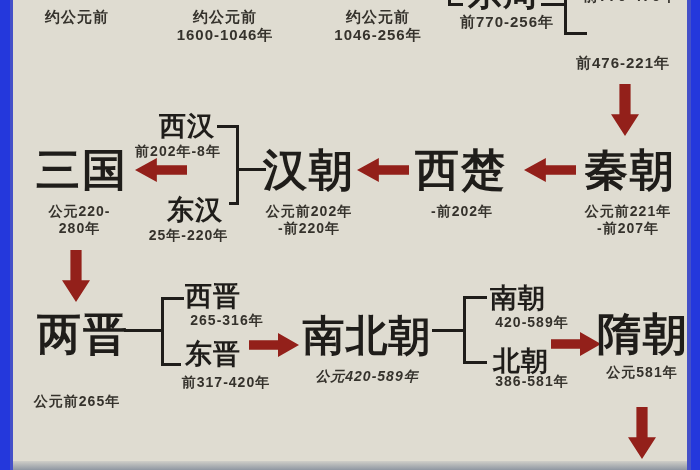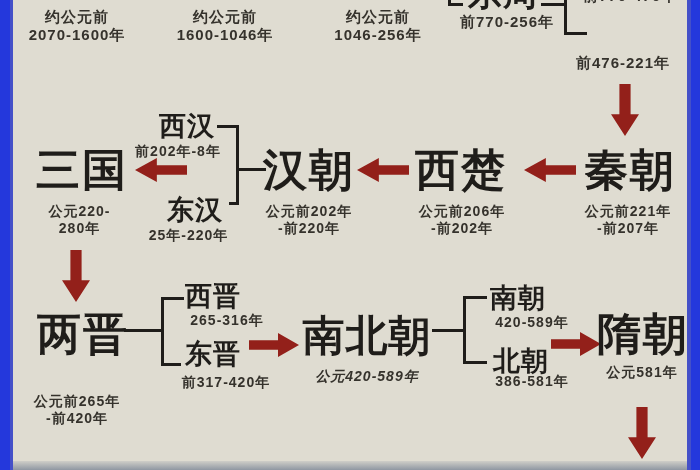--- a/index.html
+++ b/index.html
@@ -41,21 +41,20 @@
   .arrow-down{width:28px;height:52px;
     clip-path:polygon(50% 100%,0 58%,30% 58%,30% 0,70% 0,70% 58%,100% 58%);}
 </style>
 </head>
 <body>
 
 <div id="frame">
 
   <div class="abs yr2" style="left:17px;top:8px;width:120px;">
     <div>约公元前</div>
-    <div>2070-1600年</div>
   </div>
   <div class="abs yr2" style="left:165px;top:8px;width:120px;">
     <div>约公元前</div>
     <div>1600-1046年</div>
   </div>
   <div class="abs yr2" style="left:318px;top:8px;width:120px;">
     <div>约公元前</div>
     <div>1046-256年</div>
   </div>
 
@@ -96,38 +95,36 @@
   <div class="abs dyn-xl" style="left:263px;top:147px;width:86px;">汉朝</div>
   <div class="abs yr" style="left:255px;top:203px;width:108px;">
     <div>公元前202年</div>
     <div>-前220年</div>
   </div>
 
   <div class="abs arrow arrow-left" style="left:357px;top:158px;"></div>
 
   <div class="abs dyn-xl" style="left:415px;top:147px;width:88px;">西楚</div>
   <div class="abs yr" style="left:408px;top:203px;width:108px;">
-    <div>公元前206年</div>
     <div>-前202年</div>
   </div>
 
   <div class="abs arrow arrow-left" style="left:524px;top:158px;"></div>
 
   <div class="abs dyn-xl" style="left:584px;top:147px;width:88px;">秦朝</div>
   <div class="abs yr" style="left:574px;top:203px;width:108px;">
     <div>公元前221年</div>
     <div>-前207年</div>
   </div>
 
   <div class="abs arrow arrow-down" style="left:62px;top:250px;"></div>
 
   <div class="abs dyn-xl" style="left:37px;top:311px;width:88px;">两晋</div>
   <div class="abs yr" style="left:18px;top:368px;width:118px;margin-top:25px;">
     <div>公元前265年</div>
-    <div>-前420年</div>
   </div>
 
   <div class="abs hline" style="left:124px;top:329px;width:40px;"></div>
   <div class="abs vline" style="left:161px;top:297px;height:69px;"></div>
   <div class="abs hline" style="left:161px;top:297px;width:23px;"></div>
   <div class="abs hline" style="left:161px;top:363px;width:20px;"></div>
 
   <div class="abs dyn-s" style="left:181px;top:282px;width:64px;">西晋</div>
   <div class="abs yr" style="left:178px;top:312px;width:98px;">265-316年</div>
 

